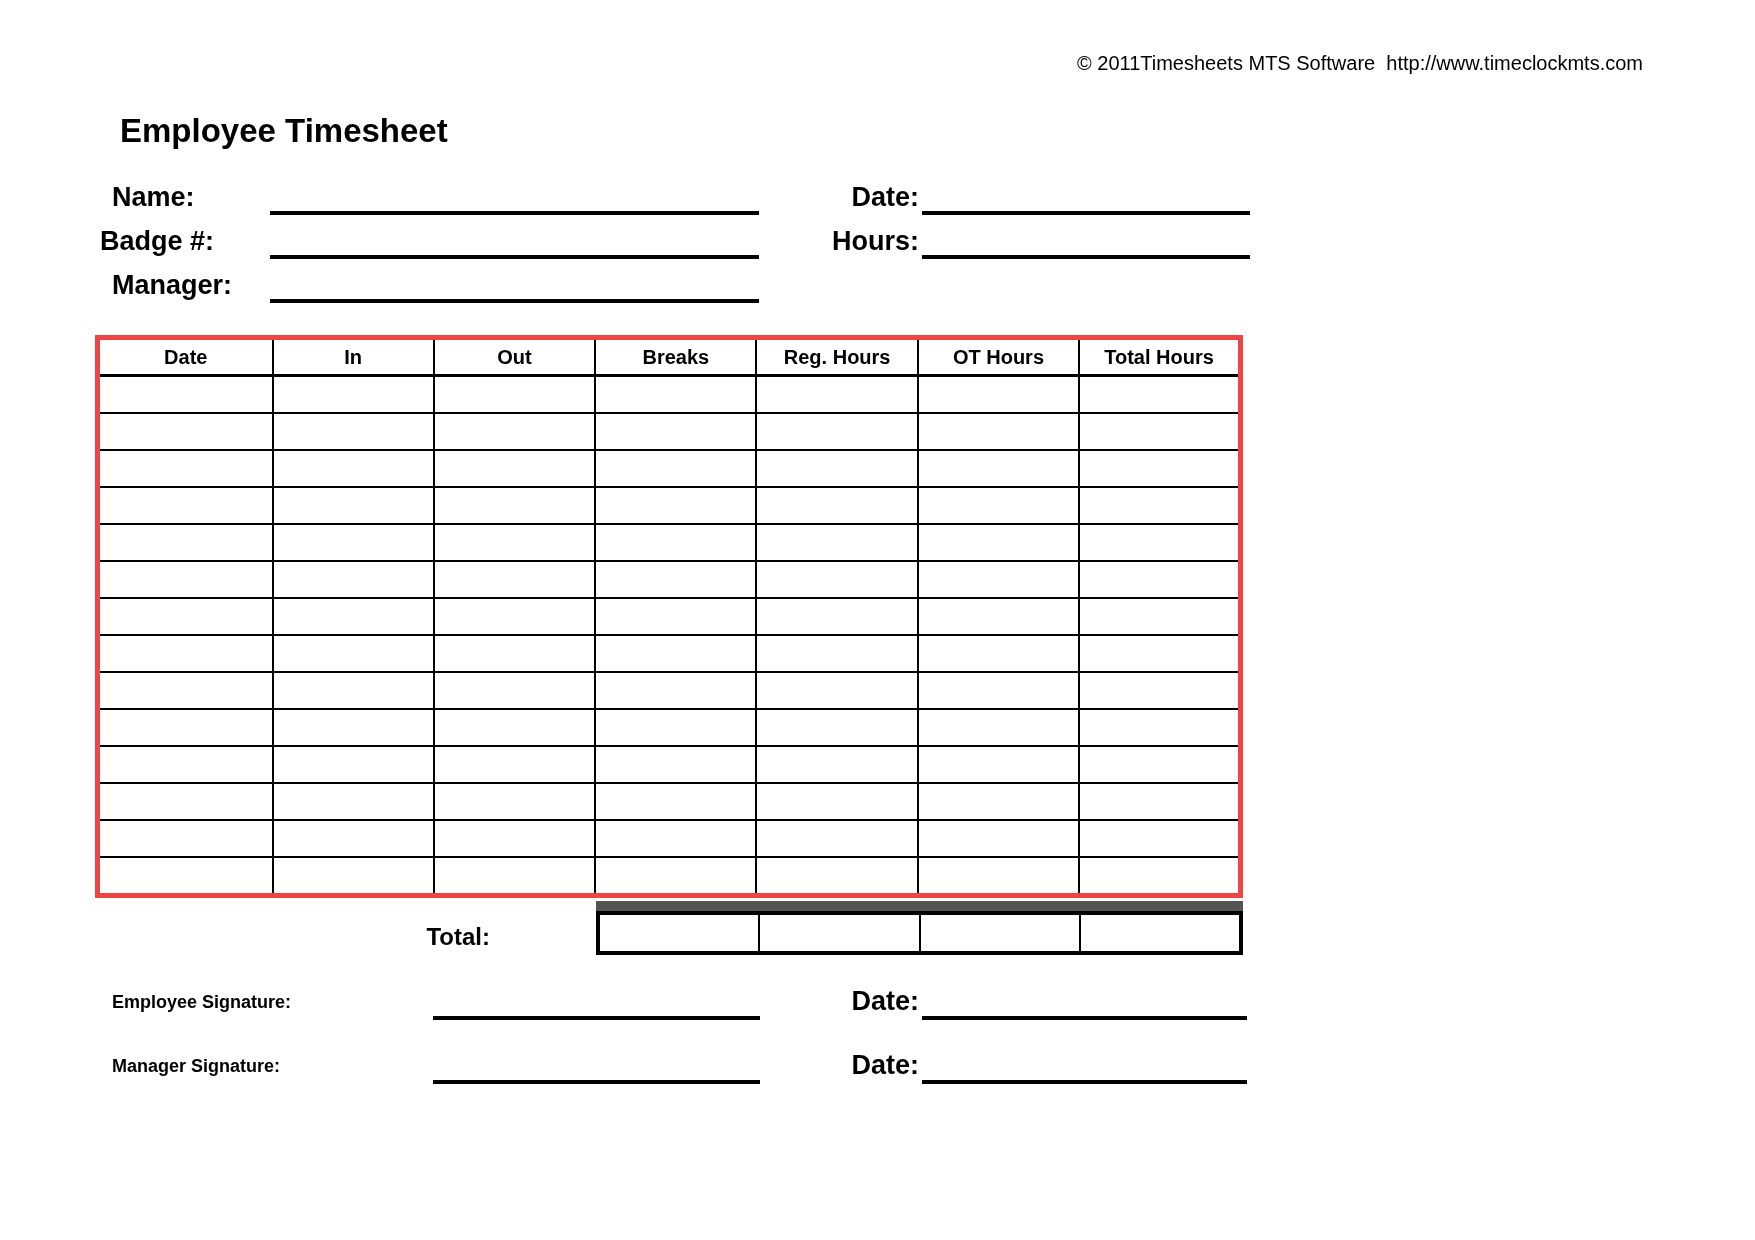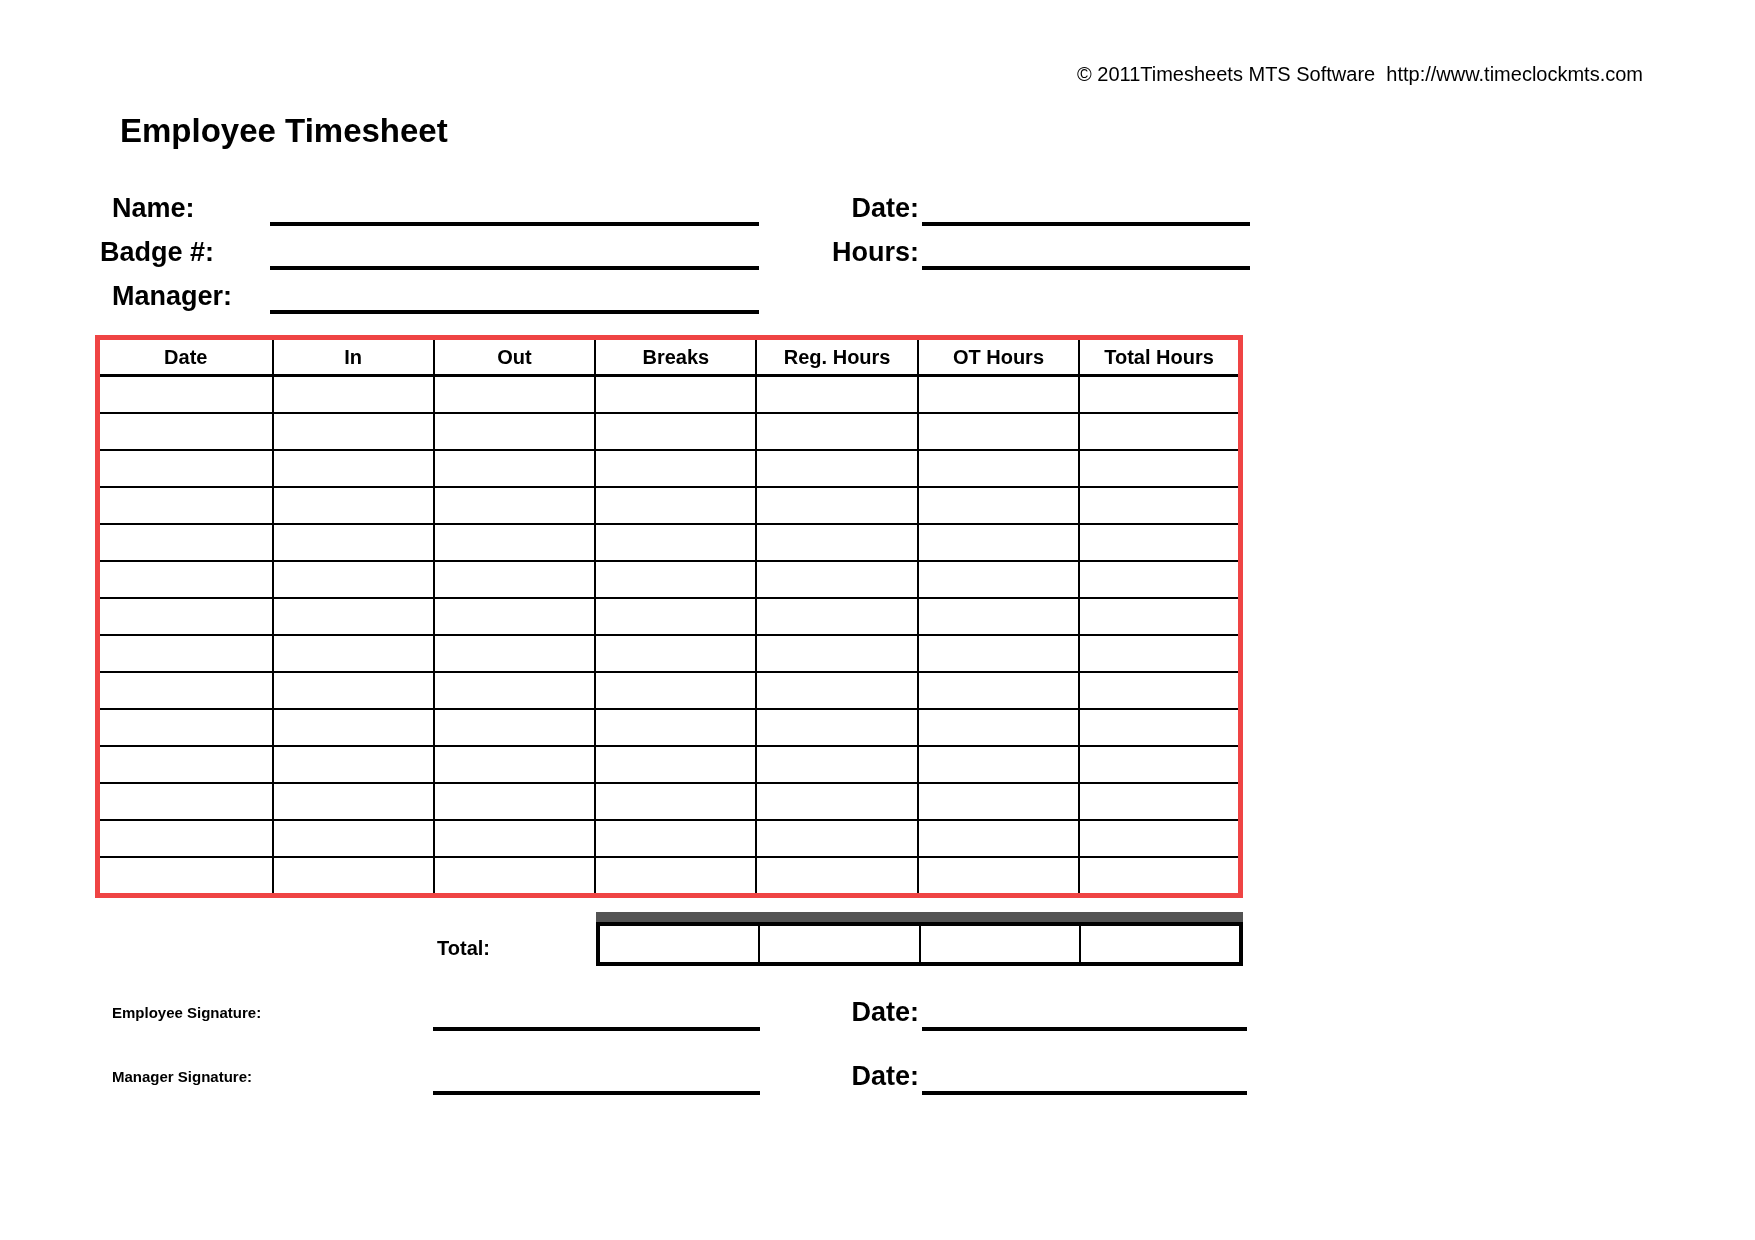--- a/index.html
+++ b/index.html
@@ -7,21 +7,21 @@
     padding: 0;
     background: #ffffff;
   }
   body {
     width: 1755px;
     height: 1240px;
     position: relative;
     font-family: "Liberation Sans", "DejaVu Sans", sans-serif;
     color: #000000;
   }
-  .abs { position: absolute; margin-top: 11px; }
+  .abs { position: absolute; }
 
   .copyright {
     top: 52px;
     right: 112px;
     font-size: 20px;
     white-space: pre;
   }
 
   .title {
     left: 112px;
@@ -78,42 +78,42 @@
     top: 901px;
     width: 647px;
     height: 10px;
     background: #545454;
   }
   .total-label {
     left: 330px;
     top: 917px;
     width: 160px;
     text-align: right;
-    font-size: 20px;
+    font-size: 24px;
     font-weight: bold;
     line-height: 40px;
   }
   .total-row {
     left: 596px;
     top: 911px;
     width: 647px;
     height: 44px;
     border: 4px solid #000000;
     display: flex;
     box-sizing: border-box;
     background: #ffffff;
   }
   .total-cell {
     flex: 1 1 25%;
     border-left: 2px solid #000000;
   }
   .total-cell:first-child { border-left: none; }
 
   .sig-label {
-    font-size: 15px;
+    font-size: 18px;
     font-weight: bold;
     line-height: 28px;
     text-align: center;
   }
 </style>
 </head>
 <body>
 
 <div class="abs copyright">© 2011Timesheets MTS Software  http://www.timeclockmts.com</div>
 <h1 class="abs title">Employee Timesheet</h1>

